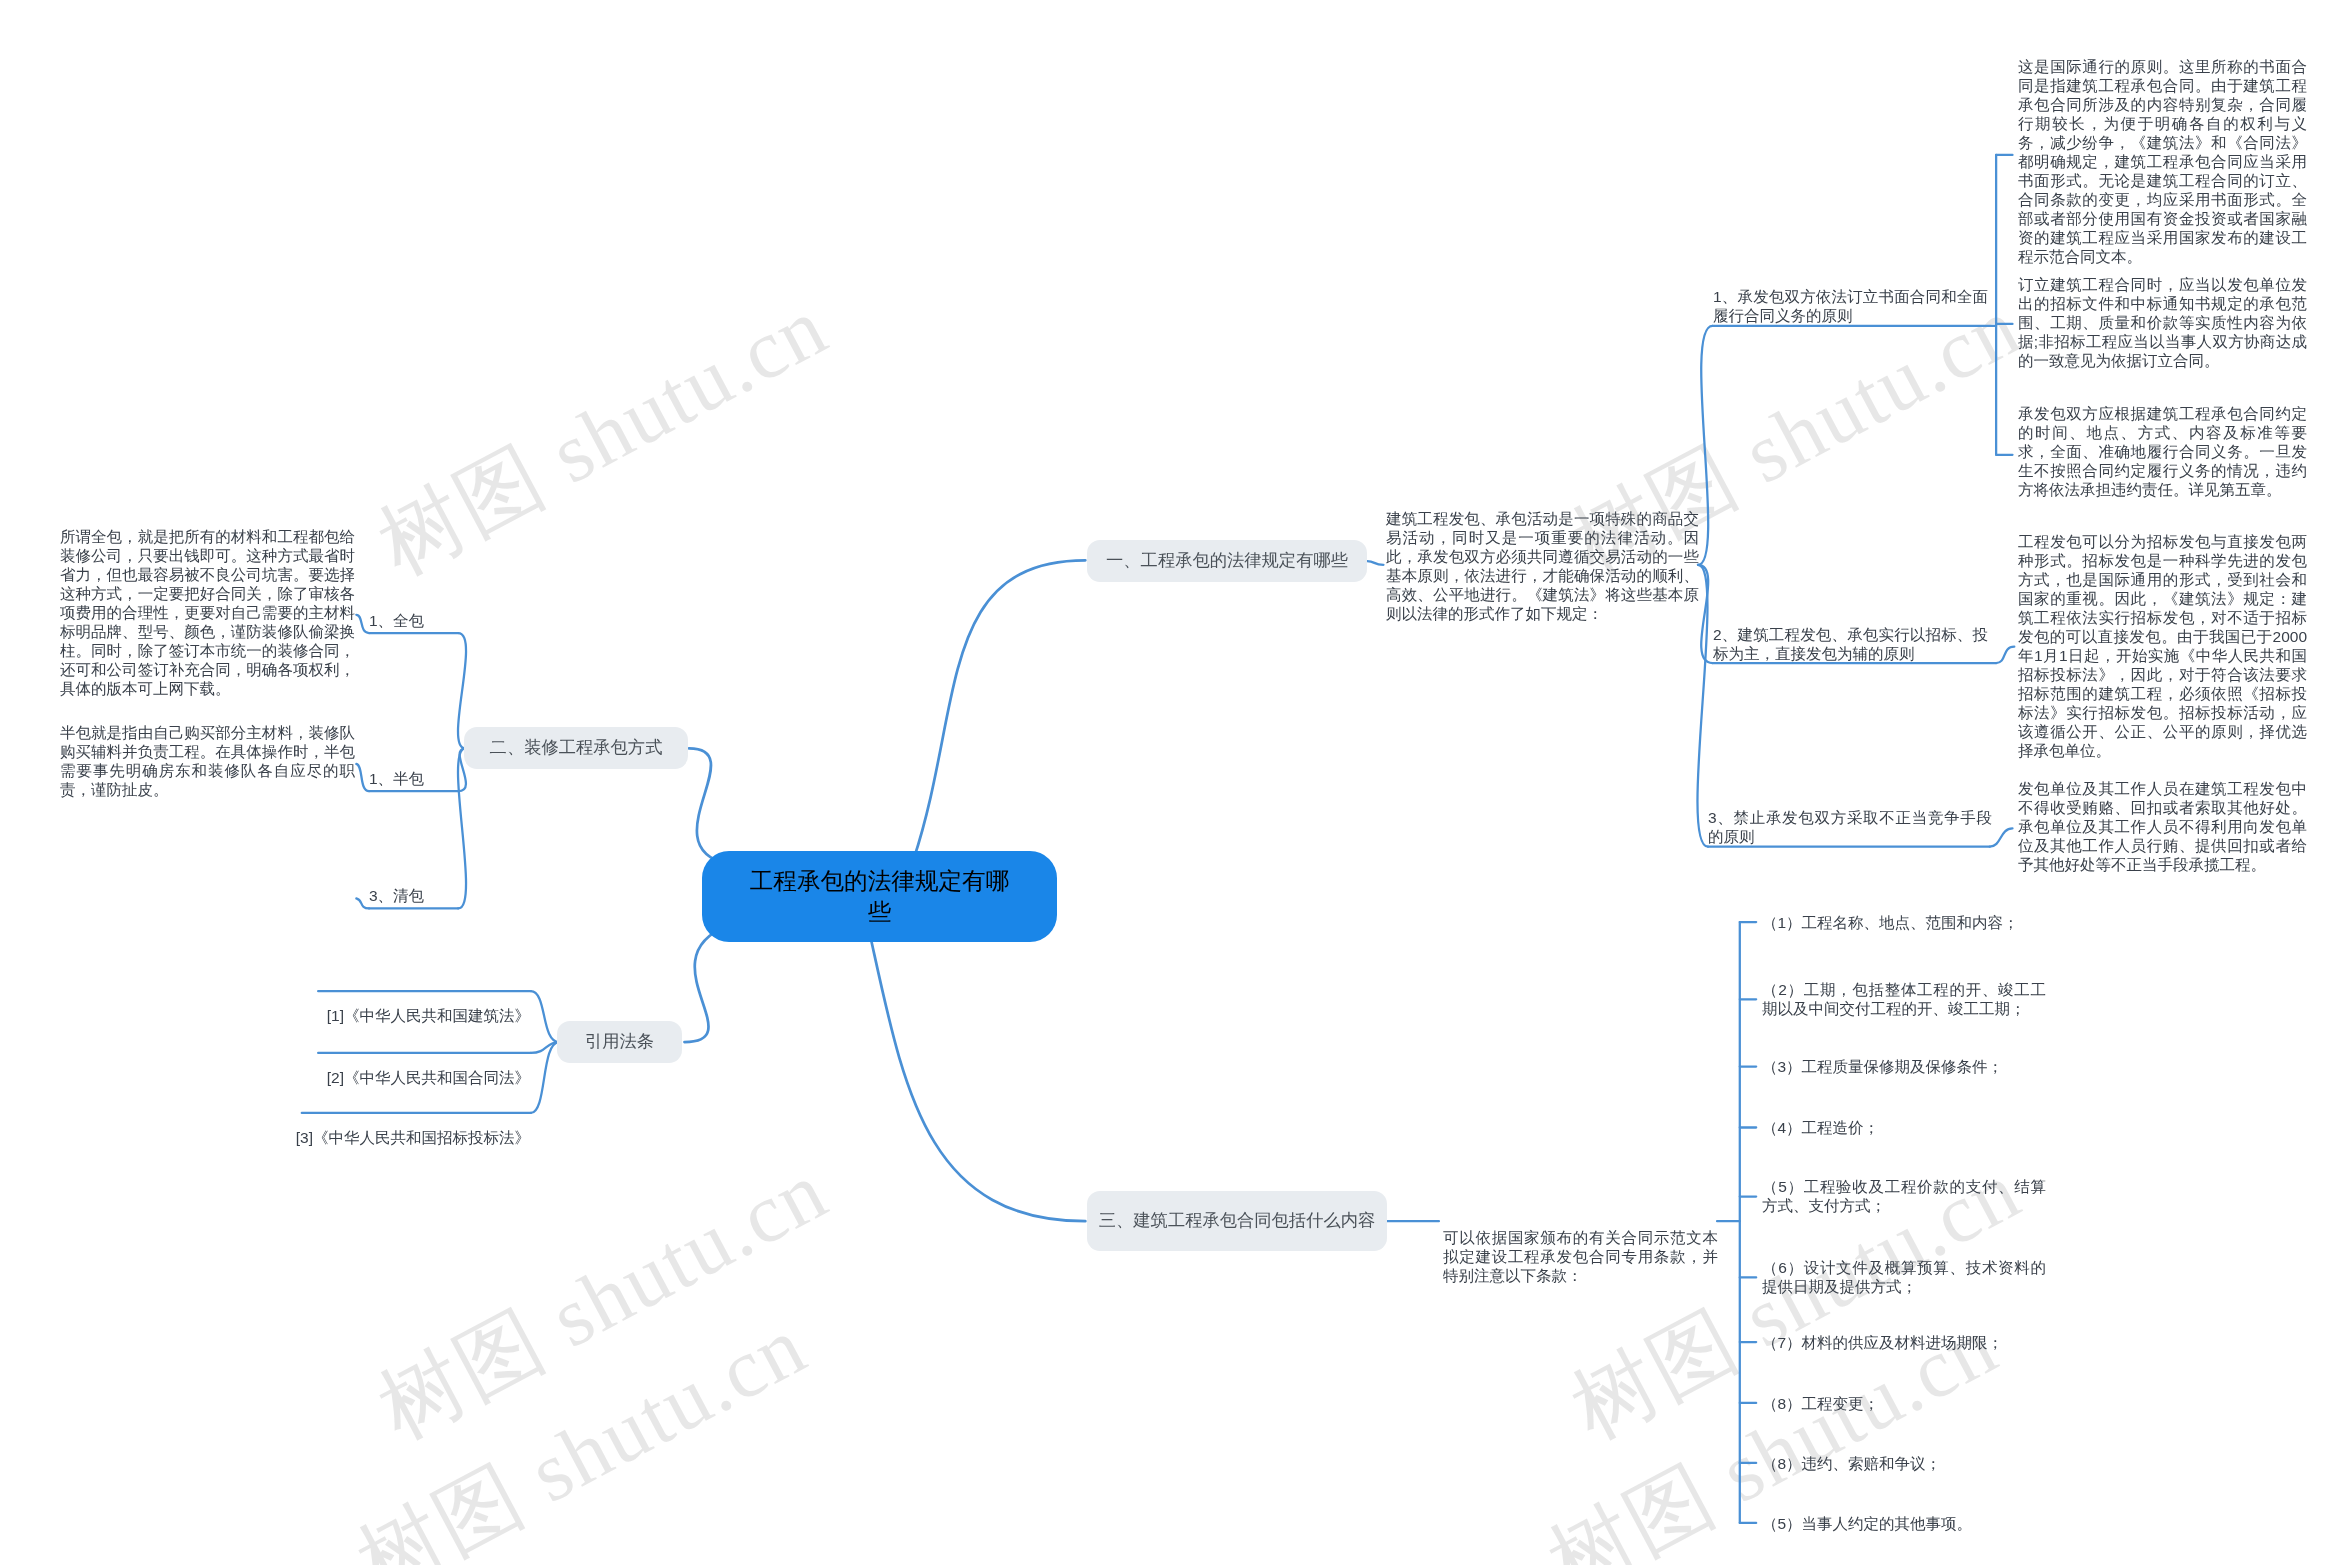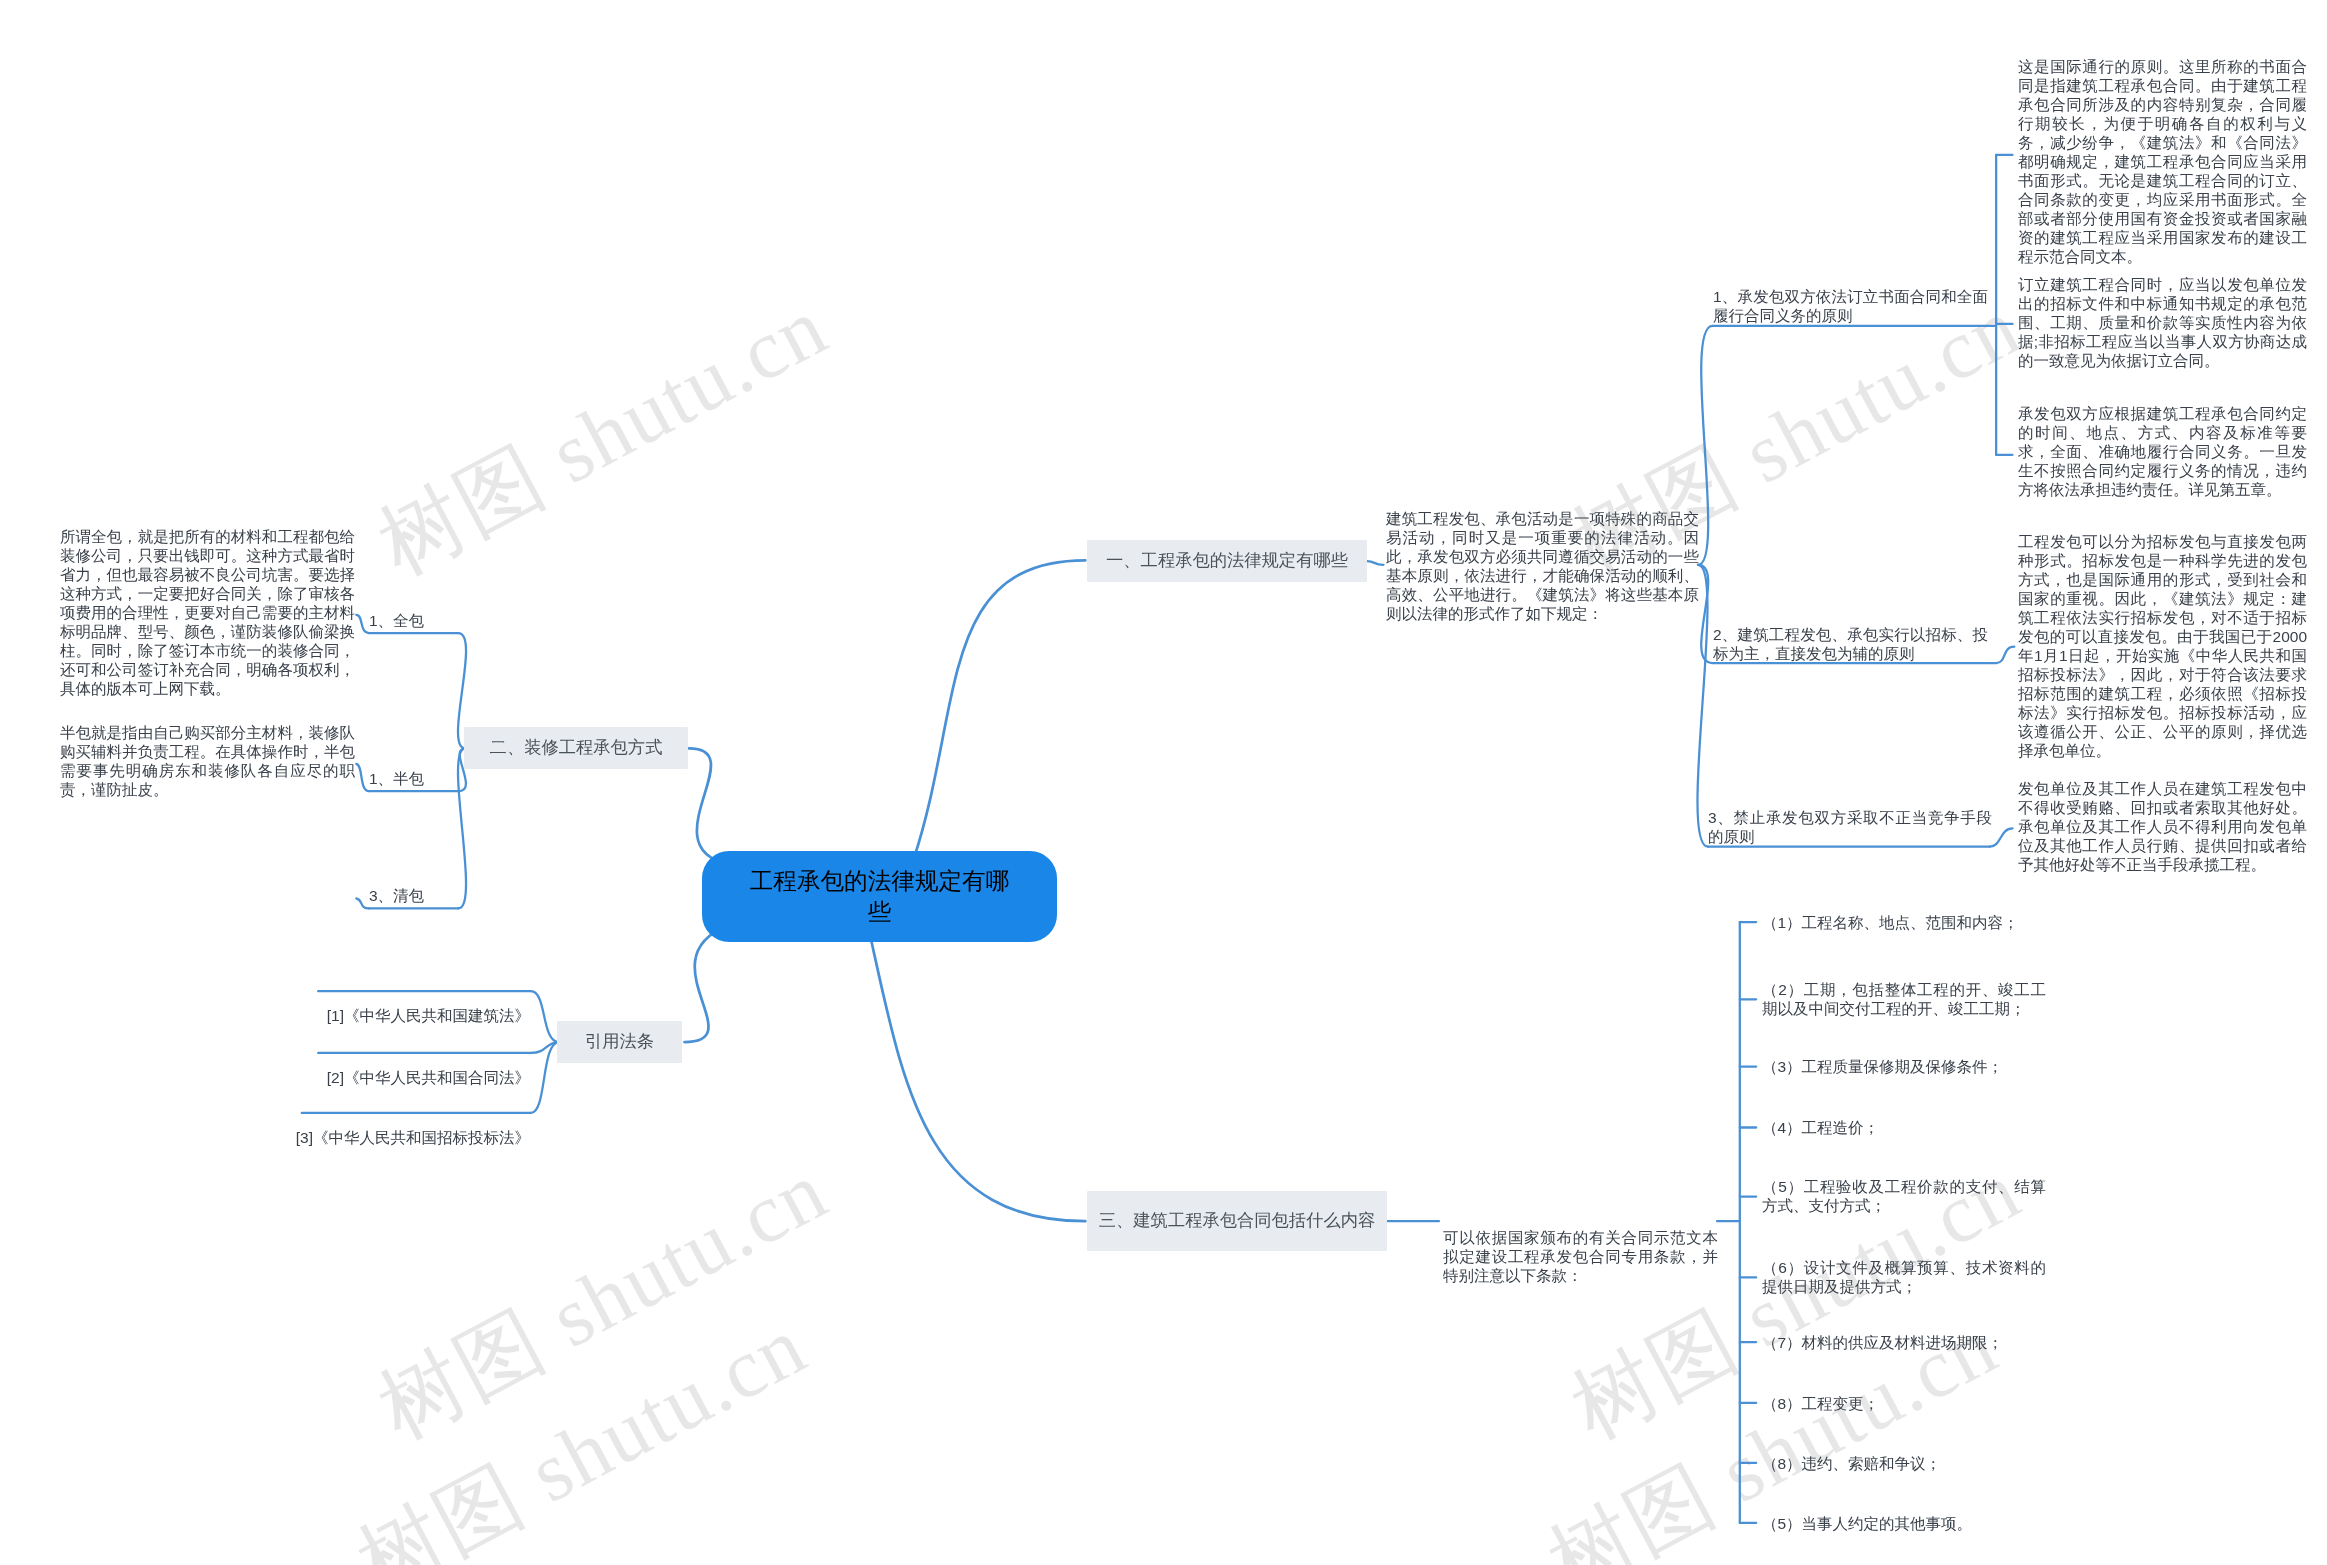--- a/index.html
+++ b/index.html
@@ -24,21 +24,21 @@
   .edges path{stroke:var(--connector);fill:none;stroke-linecap:round;}
   .edges .main{stroke-width:3px;}
   .edges .sub{stroke-width:2.5px;}
   .txt{
     position:absolute;font-size:15.5px;line-height:19px;color:var(--text);z-index:3;
     text-align:justify;
   }
   .txt.right{text-align:right;margin-top:37px;}
   .txt.nowrap{white-space:nowrap;text-align:left;}
   .topic{
-    position:absolute;background:var(--node-bg);border-radius:1px;color:var(--node-text);
+    position:absolute;background:var(--node-bg);border-radius:13px;color:var(--node-text);
     font-size:17.3px;line-height:1.25;display:flex;align-items:center;justify-content:center;
     text-align:center;z-index:4;box-sizing:border-box;
   }
   .central{
     position:absolute;background:var(--accent);color:#000000;border-radius:27px;
     font-size:23.6px;line-height:1.3;display:flex;align-items:center;justify-content:center;
     text-align:center;z-index:4;box-sizing:border-box;padding:0 40px;
   }
 </style>
 </head>

